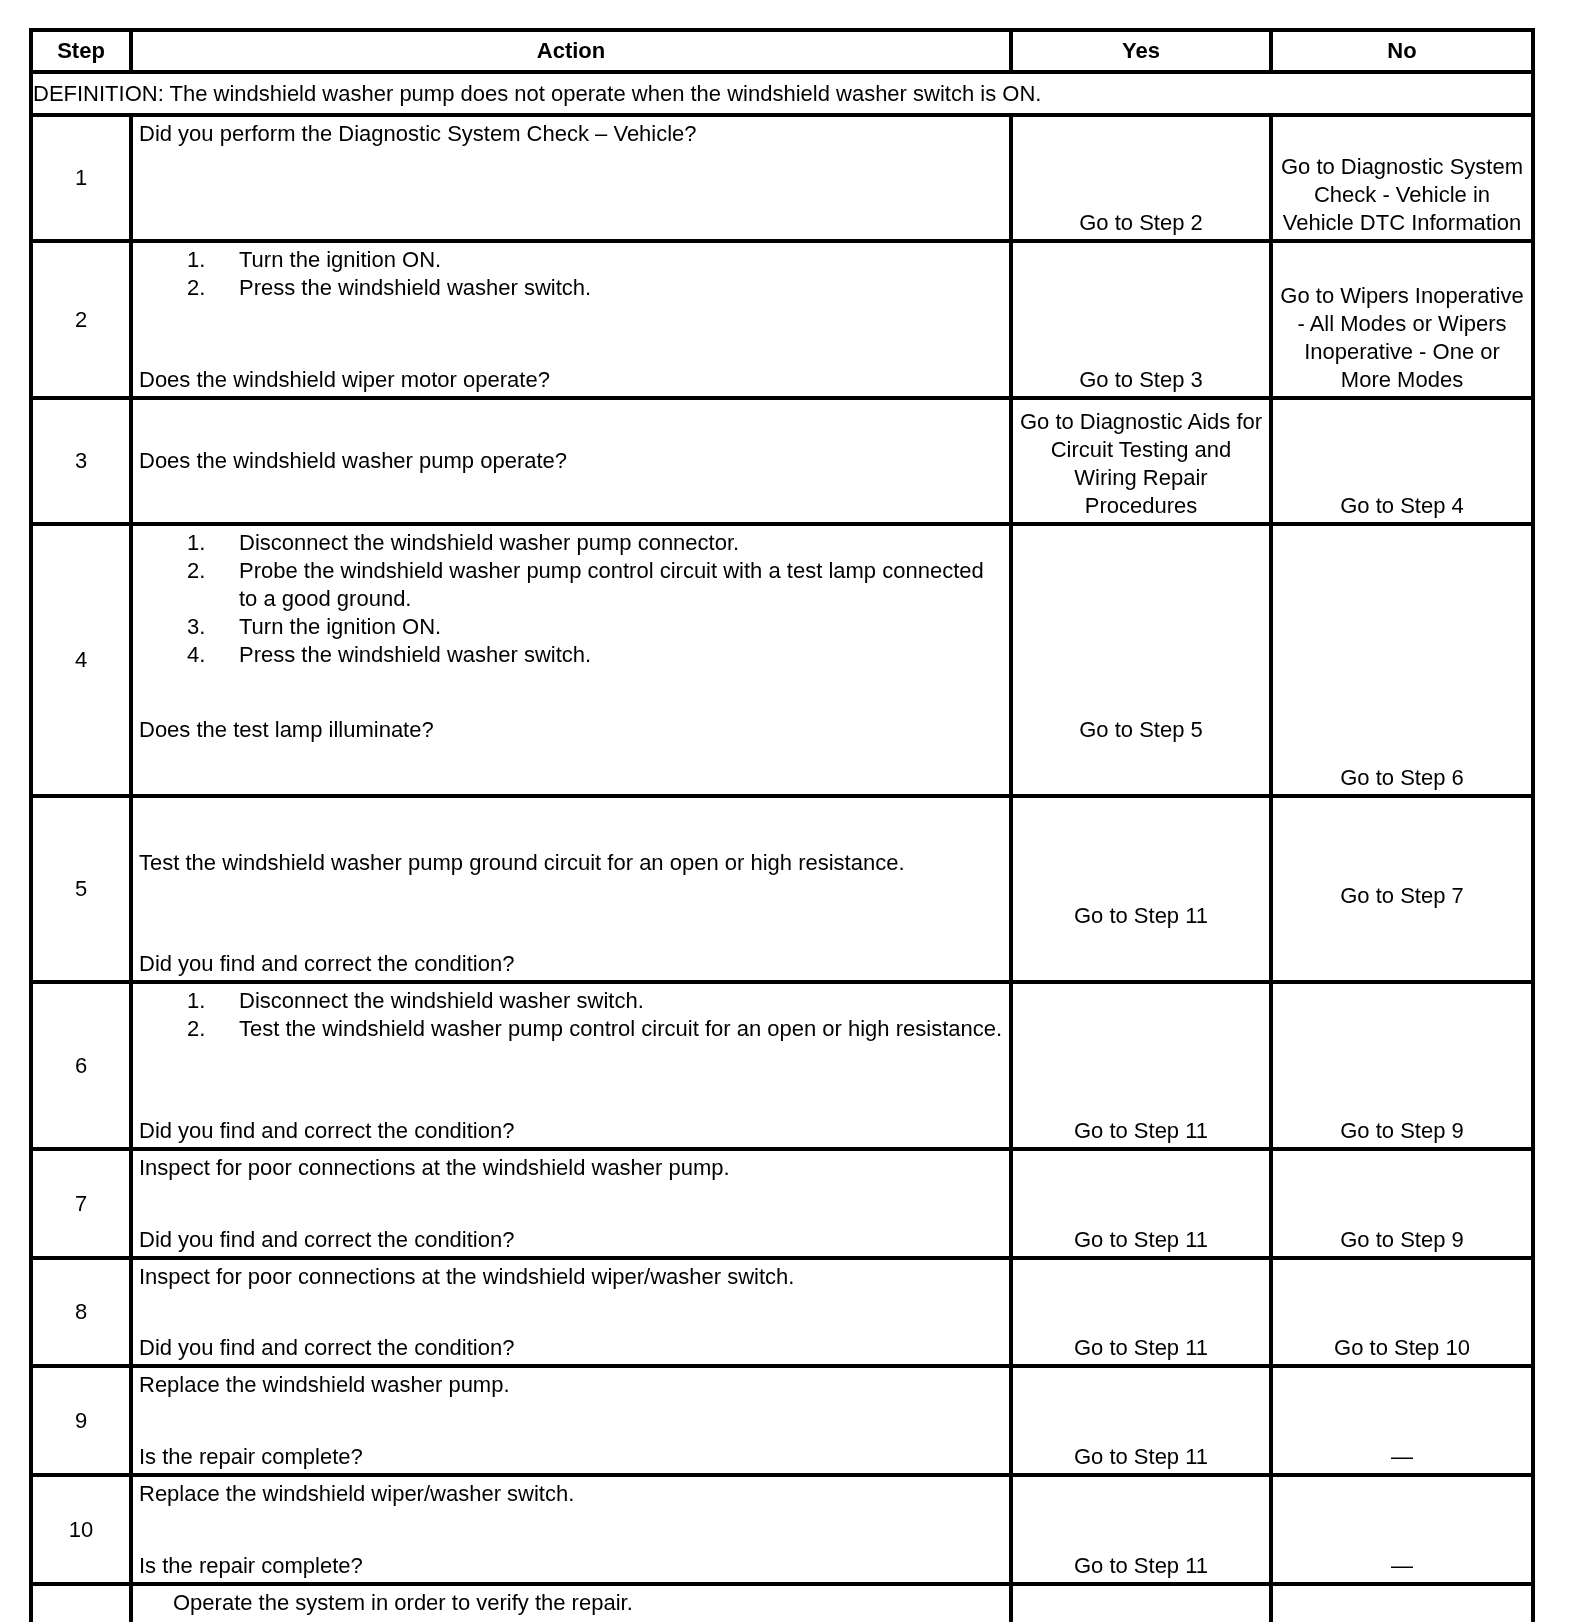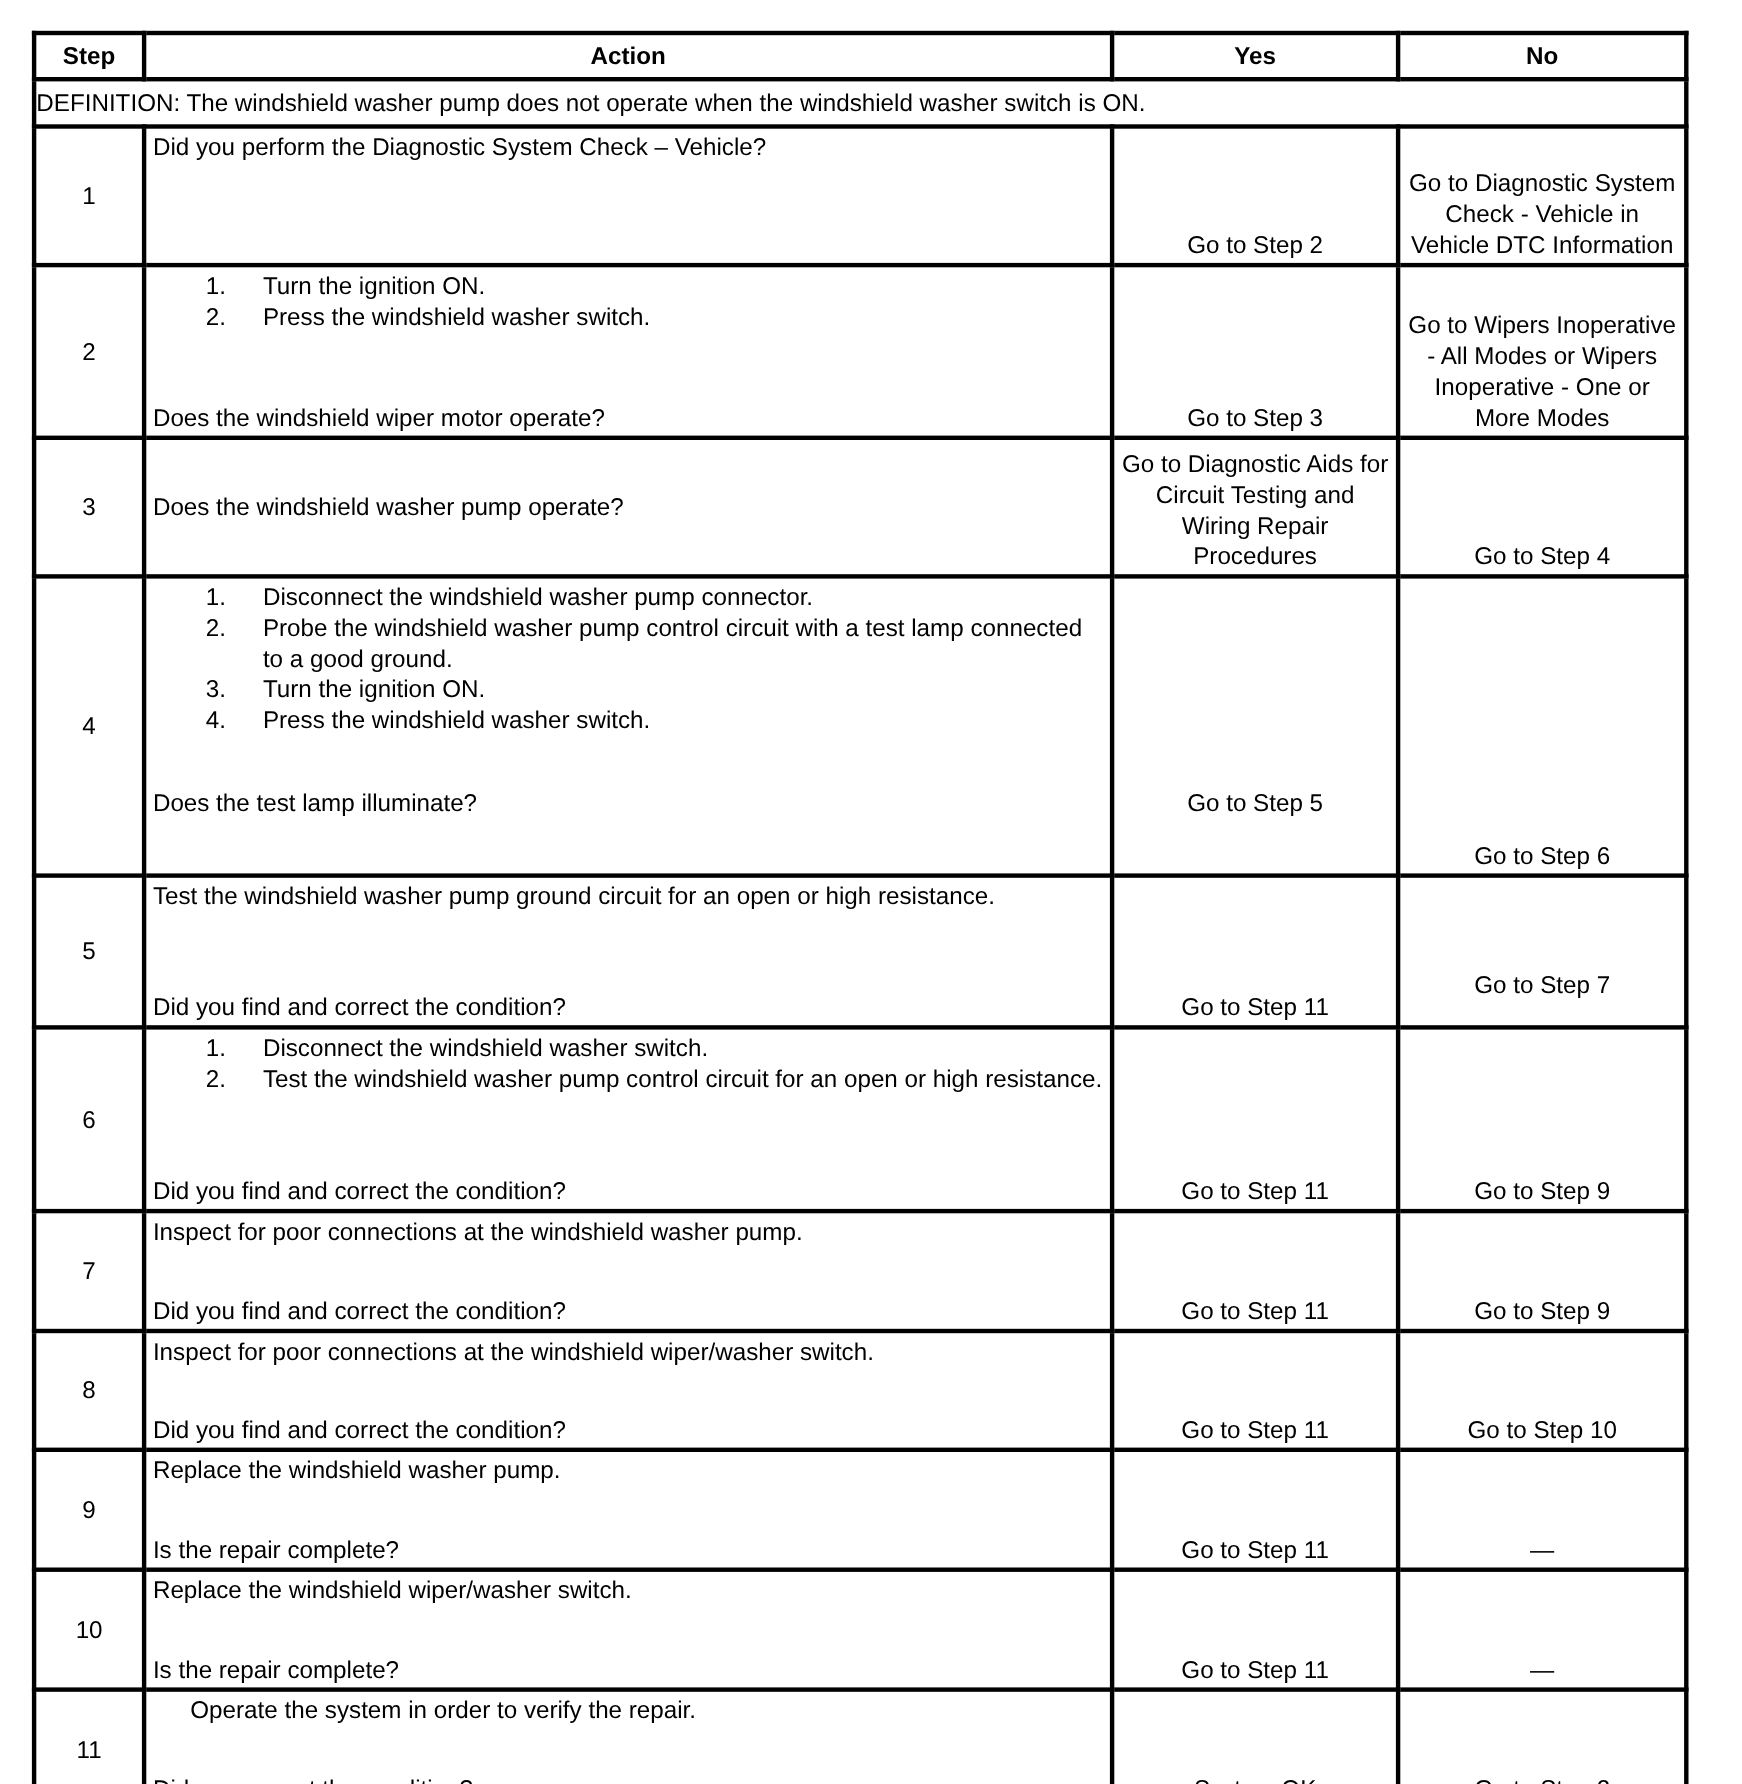--- a/index.html
+++ b/index.html
@@ -123,21 +123,21 @@
         </td>
         <td>
           <div class="res" style="height: 268px;">
             <div class="full">Go to Step 6</div>
           </div>
         </td>
       </tr>
       <tr style="height: 138px;">
         <td class="stepnum">5</td>
         <td>
-          <div class="action" style="height: 128px;">
+          <div class="action" style="height: 128px; margin-top: 48px;">
             <div class="top">Test the windshield washer pump ground circuit for an open or high resistance.</div>
             <div class="q">Did you find and correct the condition?</div>
           </div>
         </td>
         <td>
           <div class="res" style="height: 134px;">
             <div class="full">Go to Step 11</div>
           </div>
         </td>
         <td>

